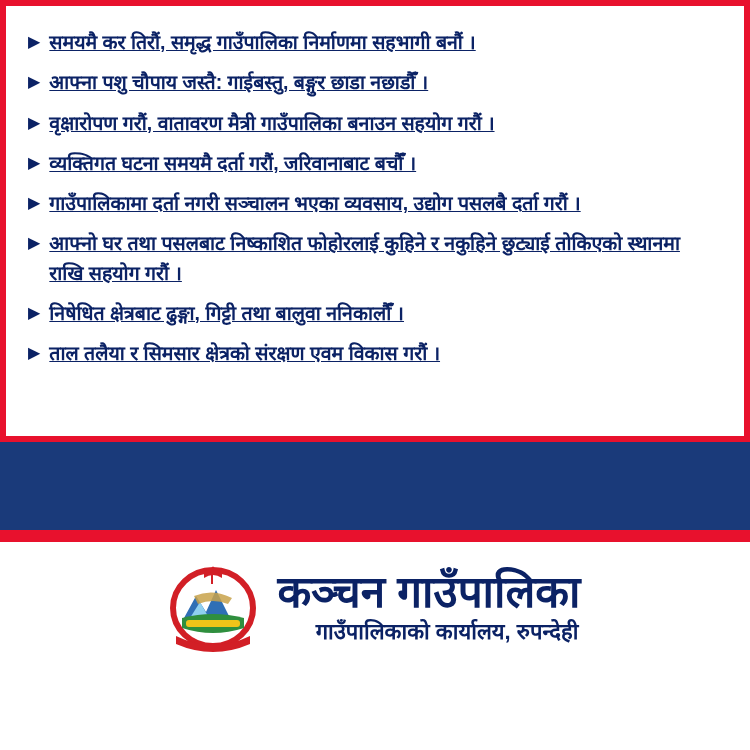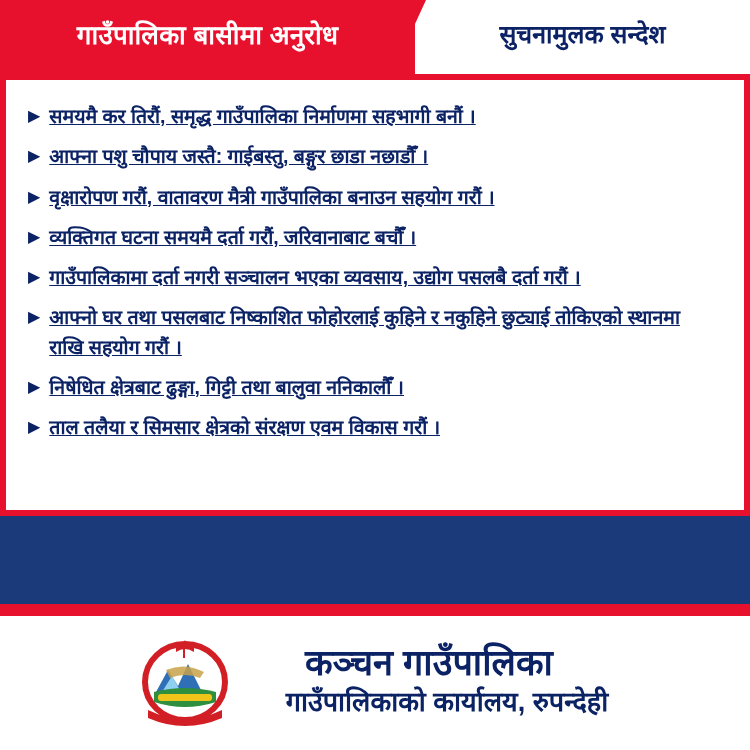--- a/index.html
+++ b/index.html
@@ -150,49 +150,40 @@
     flex: 0 0 auto;
   }
   .footer-text {
     display: flex;
     flex-direction: column;
     align-items: center;
     justify-content: center;
   }
   .footer-title {
     color: #0b2265;
-    font-size: 36px;
+    font-size: 44px;
     font-weight: bold;
     line-height: 1.15;
     white-space: nowrap;
   }
   .footer-sub {
     color: #0b2265;
-    font-size: 27px;
+    font-size: 22px;
     font-weight: bold;
     line-height: 1.2;
     margin-top: 2px;
     white-space: nowrap;
     margin-left: 36px;
   }
 </style>
 </head>
 <body>
 
 <div class="poster">
 
-  <div class="header">
-    <div class="header-left">
-      <div class="header-left-text">गाउँपालिका बासीमा अनुरोध</div>
-    </div>
-    <div class="header-notch"></div>
-    <div class="header-right">
-      <div class="header-right-text">सुचनामुलक सन्देश</div>
-    </div>
-  </div>
 
   <div class="body-panel">
     <div class="body-inner">
       <ul class="msg-list">
         <li class="msg-item">
           <span class="msg-bullet">▶</span>
           <span class="msg-text">समयमै कर तिरौं, समृद्ध गाउँपालिका निर्माणमा सहभागी बनौं ।</span>
         </li>
         <li class="msg-item">
           <span class="msg-bullet">▶</span>

